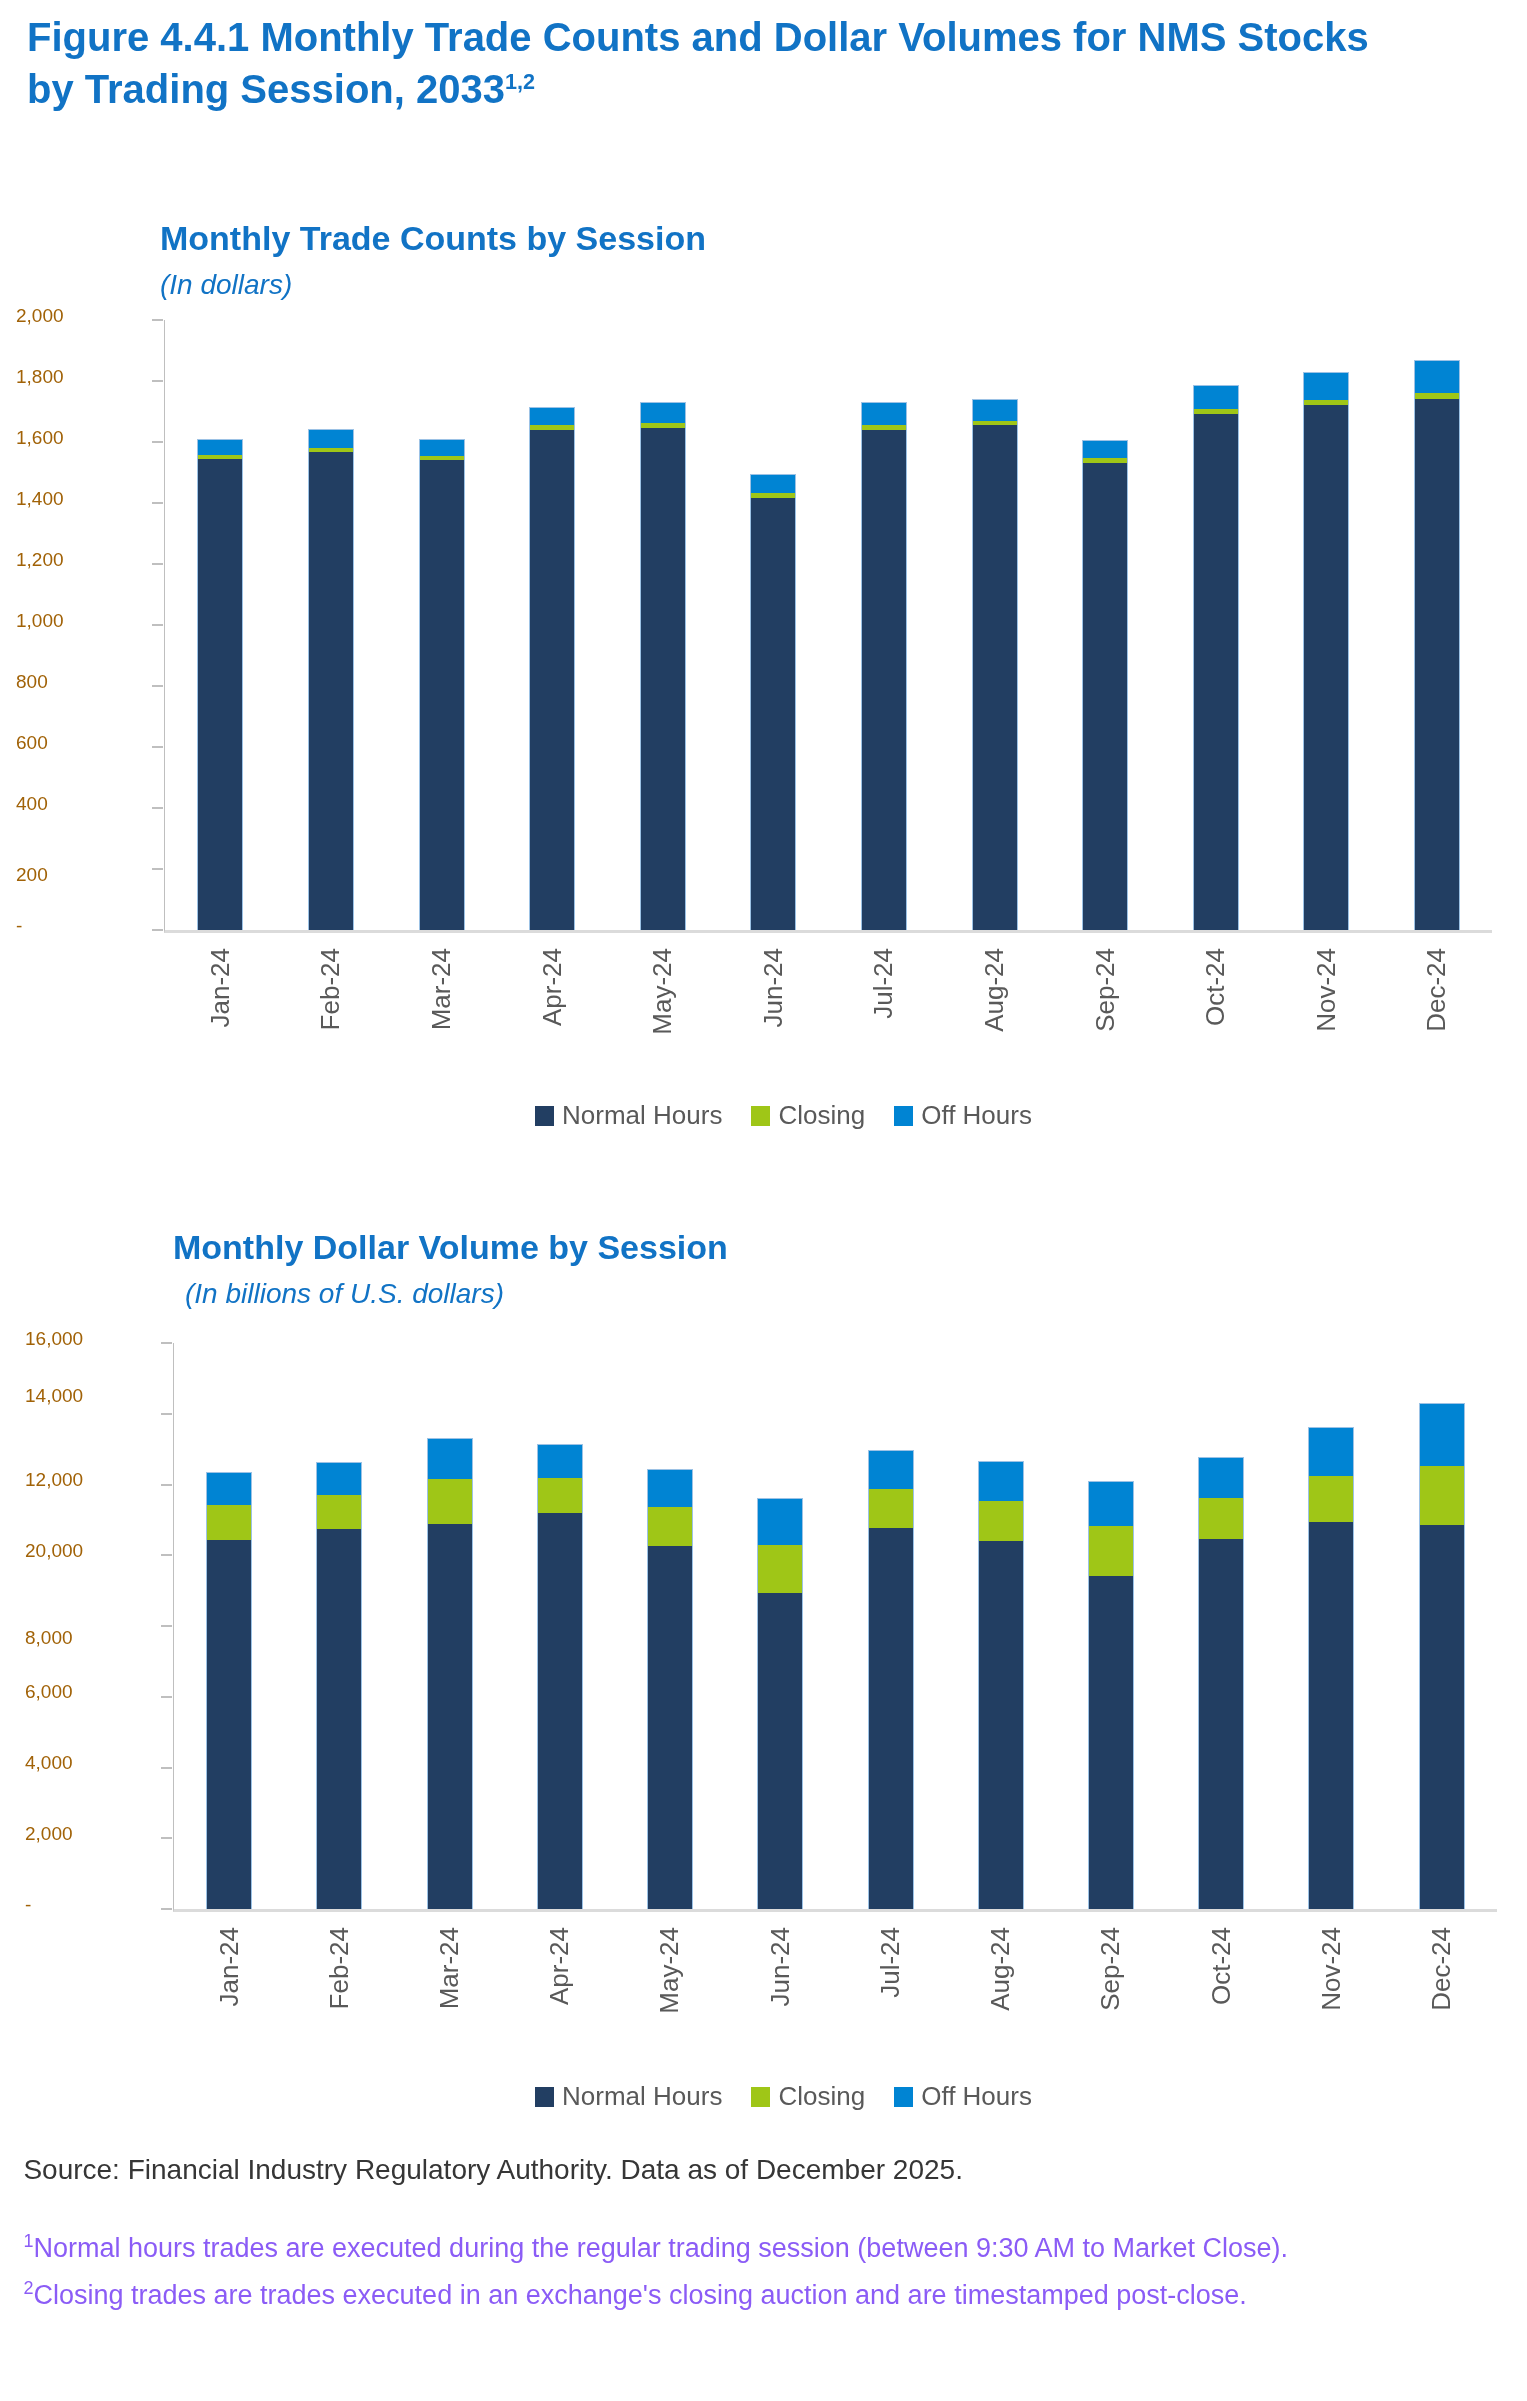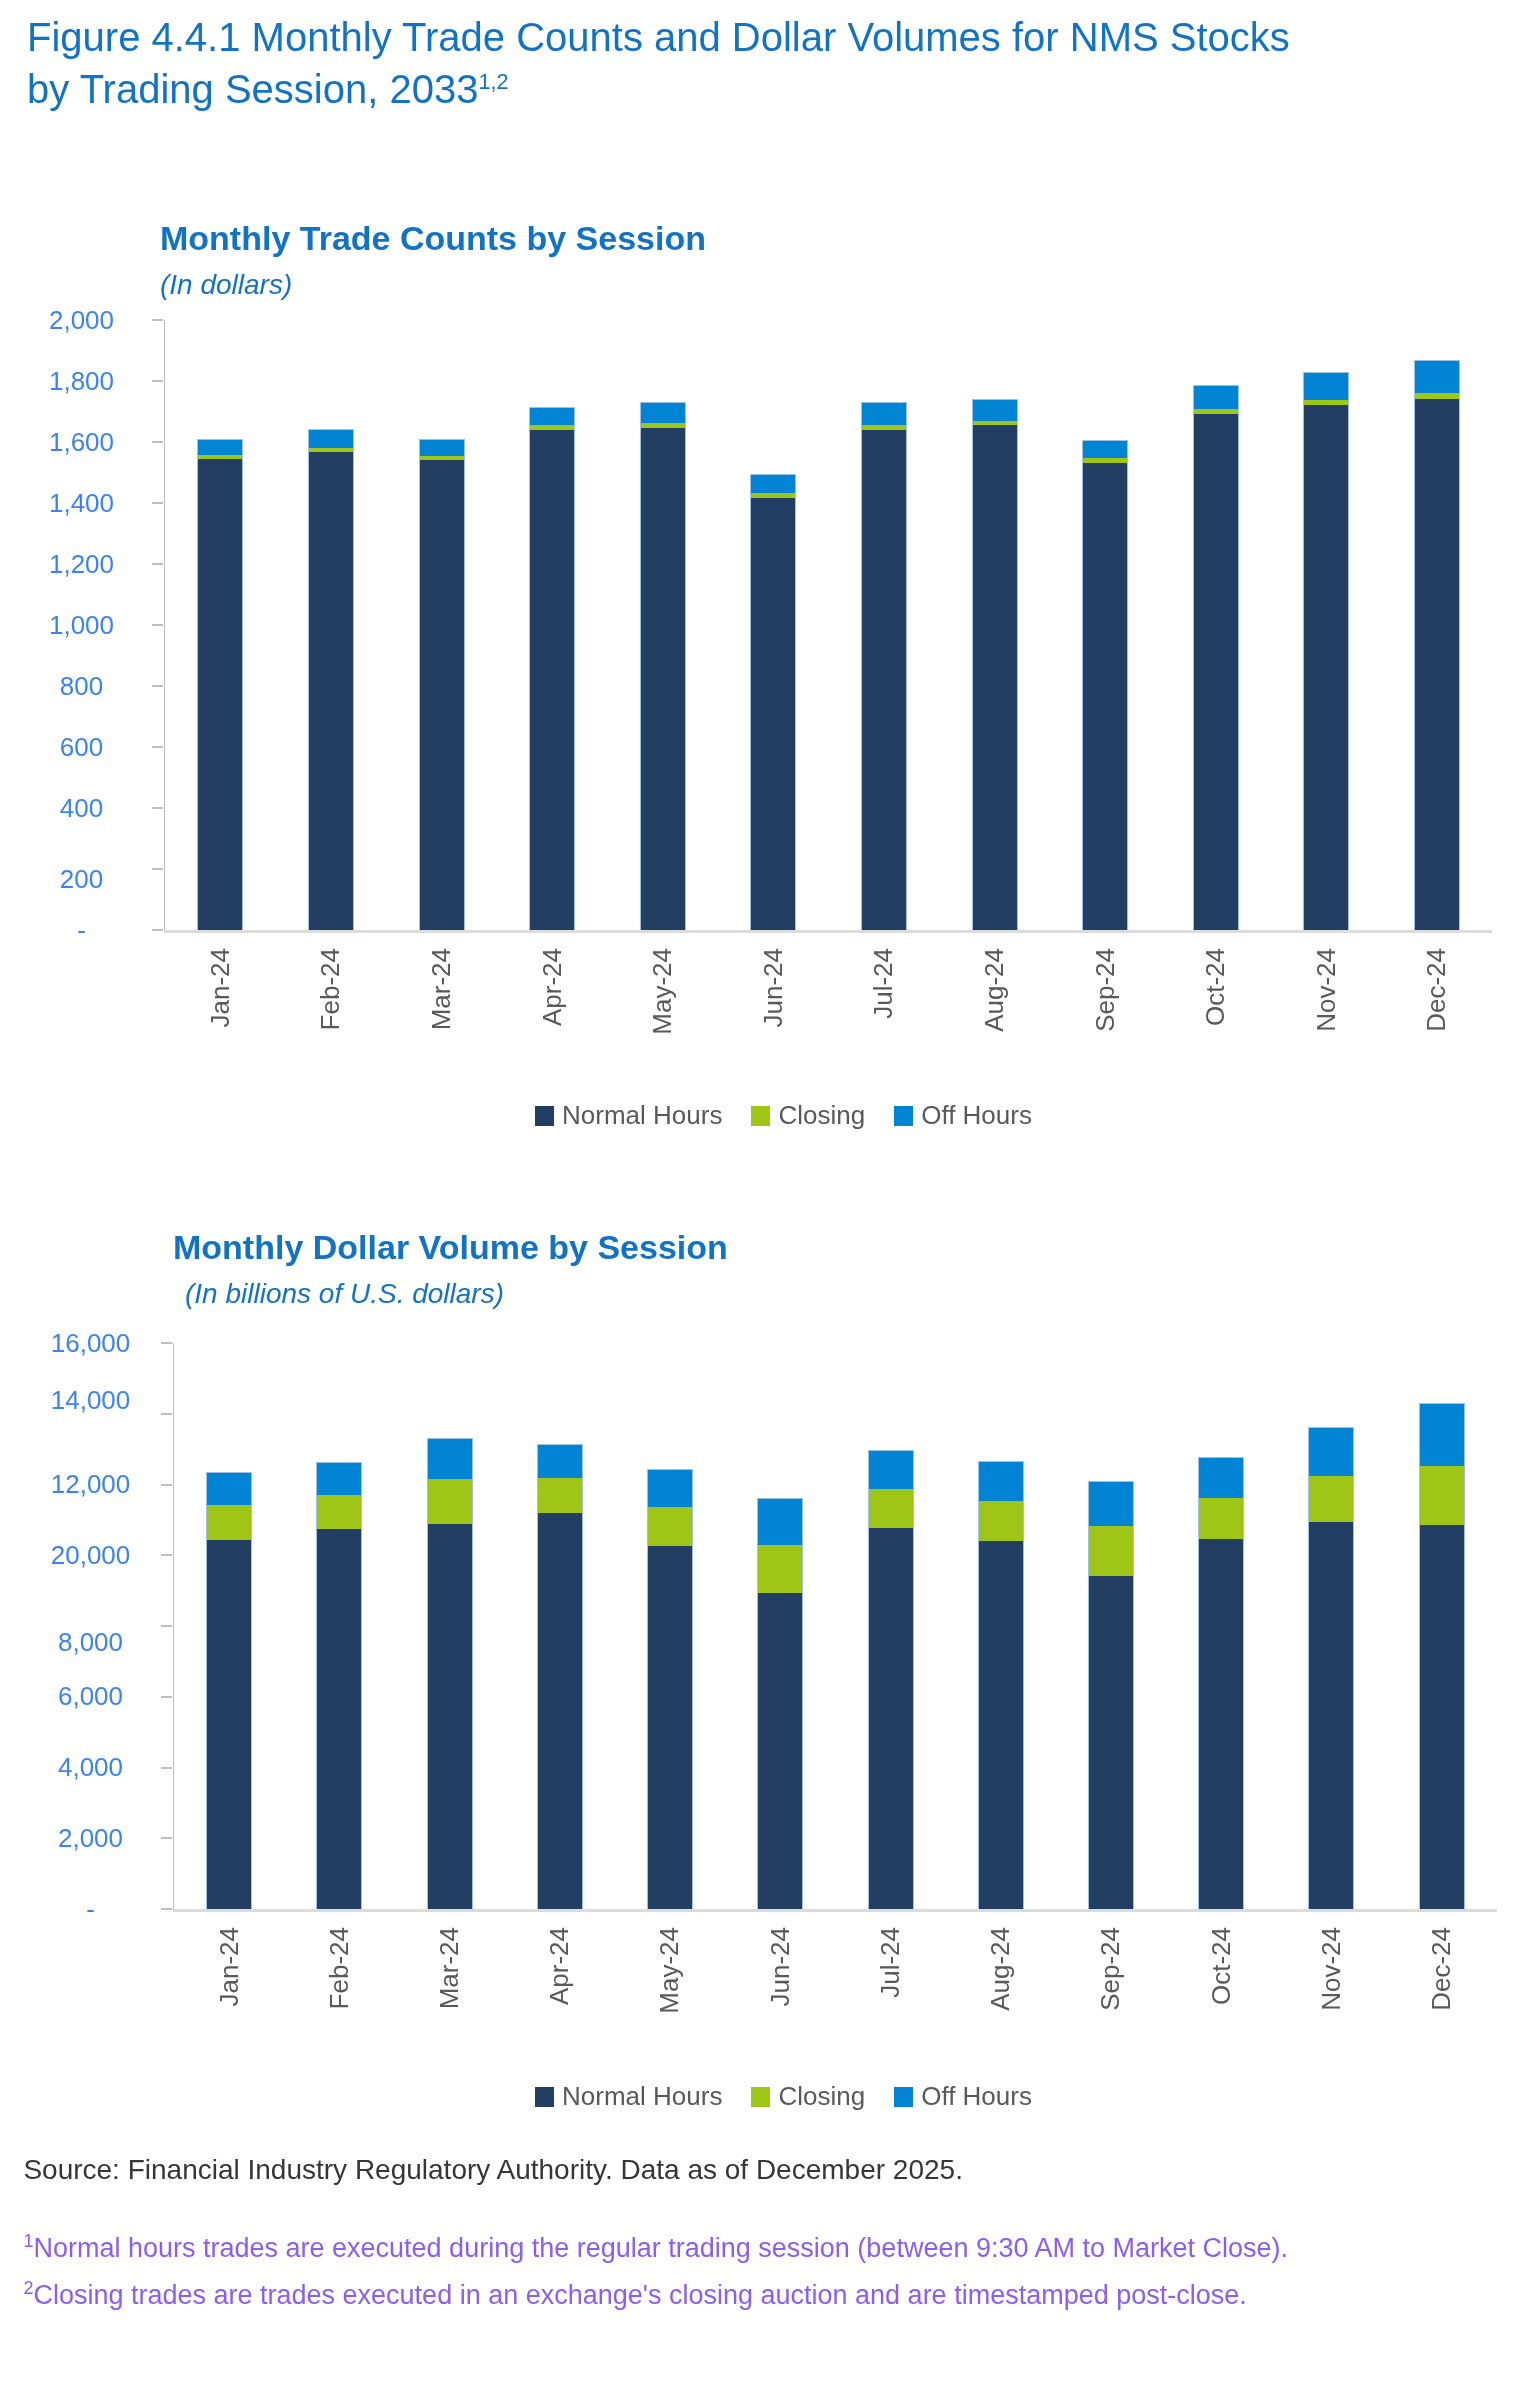--- a/index.html
+++ b/index.html
@@ -3,21 +3,21 @@
 <meta charset="utf-8">
 <style>
   * { margin:0; padding:0; box-sizing:content-box; }
   html,body { background:#ffffff; }
   body {
     width:1527px; height:2401px; position:relative; overflow:hidden;
     font-family:"Liberation Sans", sans-serif;
   }
   .fig-title {
     position:absolute; left:27px; top:10.8px; width:1442px;
-    font-size:40px; font-weight:normal; line-height:52px; color:var(--accent,#1173C5);
+    font-size:40px; font-weight:bold; line-height:52px; color:var(--accent,#1173C5);
   }
   .fig-title sup { font-size:21.6px; vertical-align:super; line-height:0; }
   .chart-title {
     position:absolute; font-size:34px; font-weight:bold; color:var(--accent,#1173C5);
     white-space:nowrap;
   }
   .chart-subtitle {
     position:absolute; font-size:28px; font-style:italic; color:var(--accent,#1173C5);
     white-space:nowrap;
   }
@@ -27,22 +27,22 @@
   .c2s { left:185px; top:1278px; }
   .plot {
     position:absolute;
     border-left:1.8px solid #BFBFBF;
     border-bottom:3.6px solid #DBDBDB;
   }
   .plot1 { left:164px; top:320px; width:1327px; height:610px; }
   .plot2 { left:173px; top:1343px; width:1323px; height:566px; }
   .ytick { position:absolute; width:10.8px; height:1.8px; background:#BFBFBF; left:-12.6px; }
   .ylab {
-    position:absolute; width:131px; left:-149px; text-align:center;
-    font-size:26px; color:#3b82f6; white-space:nowrap;
+    position:absolute; width:131px; left:-149px; text-align:left;
+    font-size:19px; color:#a16207; white-space:nowrap;
   }
   .bar { position:absolute; bottom:0; display:flex; flex-direction:column;
          border:0.9px solid #9CC2E5; border-bottom:none; }
   .seg { width:100%; }
   .xlab {
     position:absolute; width:135px; height:27px; font-size:26px; color:#595959;
     text-align:right; white-space:nowrap; transform:rotate(-90deg); line-height:27px;
   }
   .legend {
     position:absolute; display:flex; justify-content:center; align-items:center;

